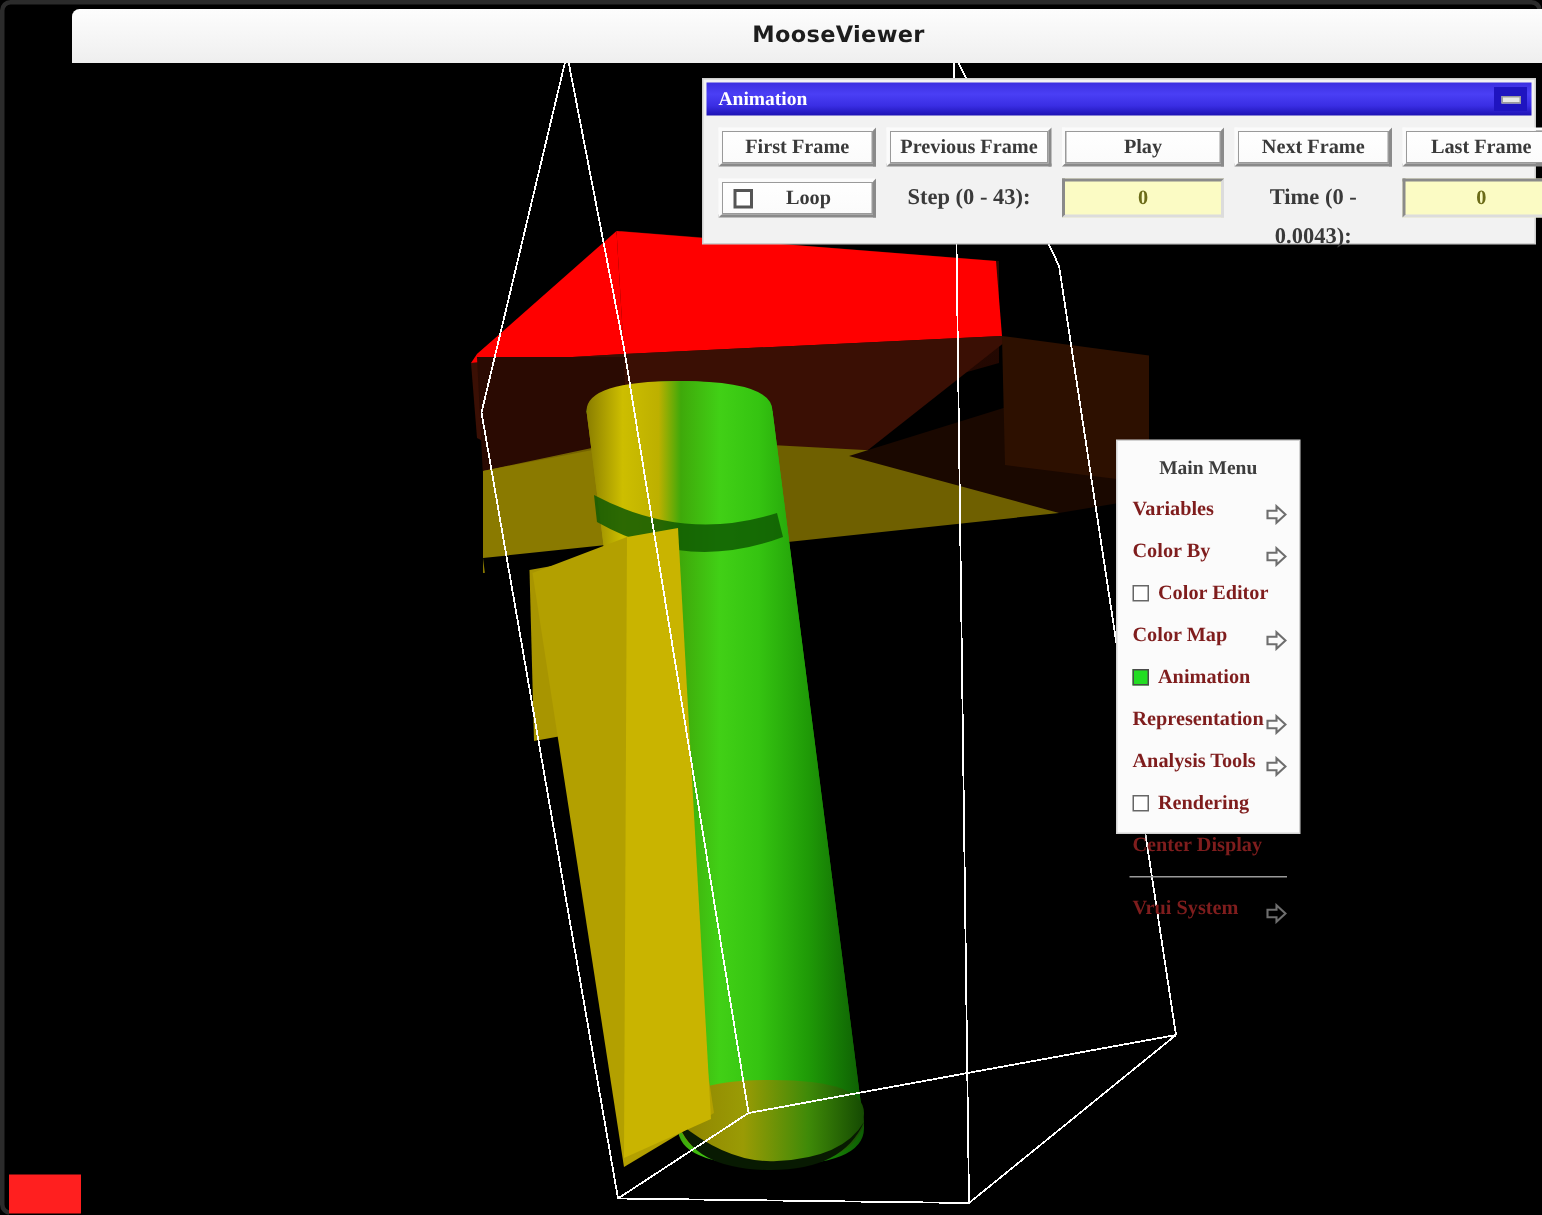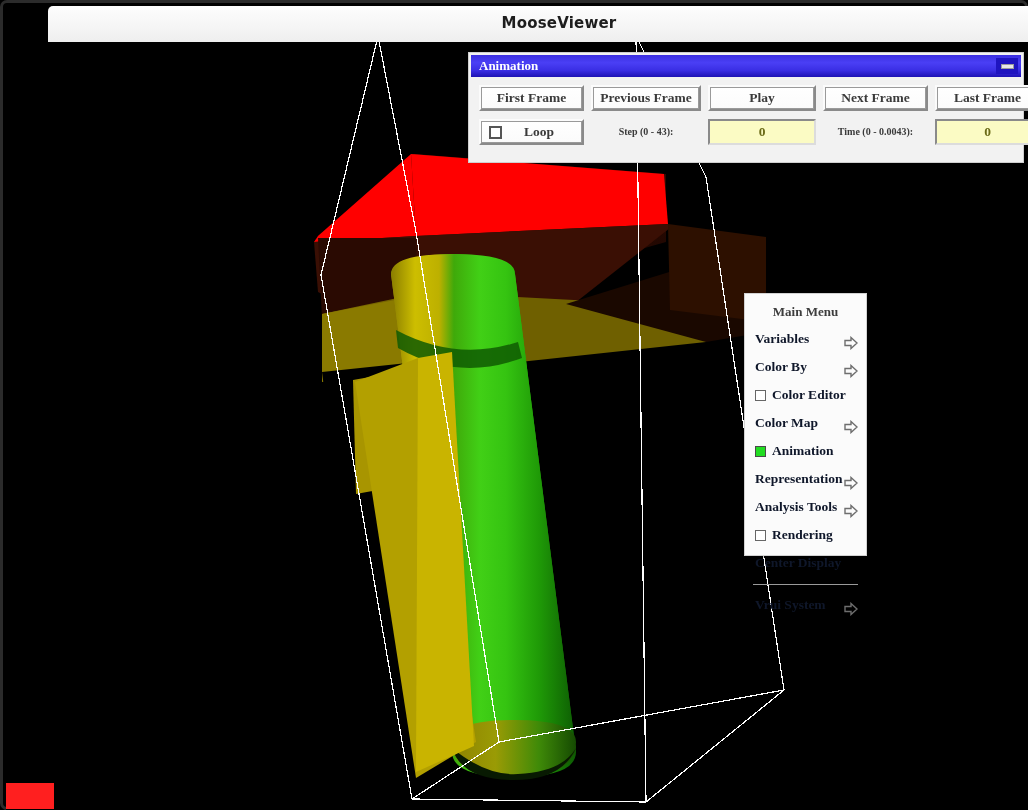--- a/index.html
+++ b/index.html
@@ -63,21 +63,21 @@
   #btn-last{position:absolute;left:464px;width:105px;}
 
   #loop-toggle{position:absolute;left:8px;width:105px;height:26px;display:flex;
      align-items:center;}
   #loop-toggle .cb{width:13px;height:13px;border:2px solid #555;background:#fff;
      box-sizing:border-box;margin-left:8px;flex:0 0 auto;}
   #loop-toggle .lbl{flex:1;text-align:center;font-size:13.5px;font-weight:bold;color:#3a3a3a;
      font-family:"Liberation Serif",serif;padding-right:6px;}
 
   .anim-label{position:absolute;height:26px;line-height:26px;
-     font-family:"Liberation Serif",serif;font-size:10px;font-weight:bold;color:#3a3a3a;
+     font-family:"Liberation Serif",serif;font-size:15px;font-weight:bold;color:#3a3a3a;
      text-align:center;}
   #lbl-step{left:120px;width:110px;}
   #lbl-time{left:352px;width:105px;}
 
   .vfield{position:absolute;height:26px;line-height:22px;text-align:center;
      background:#fbfbc4;
      border-top:2px solid #8a8a8a;border-left:2px solid #8a8a8a;
      border-right:2px solid #dcdcdc;border-bottom:2px solid #dcdcdc;
      box-sizing:border-box;font-family:"Liberation Serif",serif;font-size:13.5px;
      font-weight:bold;color:#6b6b18;cursor:text;}
@@ -85,21 +85,21 @@
   #field-time{left:464px;width:105px;}
 
   
   #main-menu{position:absolute;left:742px;top:291px;width:121px;height:261px;
      background:#fbfbfb;box-shadow:0 0 0 1px #d2d2d2, 2px 2px 4px rgba(0,0,0,.35);
      box-sizing:border-box;padding:0;}
   #menu-title{height:26px;line-height:26px;text-align:center;font-weight:bold;
      font-size:13px;color:#3d3d3d;font-family:"Liberation Serif",serif;margin-top:5px;}
   .menu-item{position:relative;height:28px;line-height:28px;display:flex;align-items:center;
      padding-left:10px;padding-right:8px;font-family:"Liberation Serif",serif;
-     font-size:13.5px;font-weight:bold;color:#0f172a;cursor:pointer;box-sizing:border-box;}
+     font-size:13.5px;font-weight:bold;color:#7f1d1d;cursor:pointer;box-sizing:border-box;}
   .menu-item .mlabel{flex:1;white-space:nowrap;}
   .menu-item .cb{width:11px;height:11px;border:1.5px solid #666;background:#fff;
      box-sizing:border-box;margin-right:6px;flex:0 0 auto;}
   .menu-item .cb.on{background:#22dd22;border-color:#4a4a4a;}
   .menu-item .arrow{flex:0 0 auto;width:14px;height:14px;}
   #menu-sep{height:1px;background:#9a9a9a;margin:7px 8px 6px 8px;}
 </style>
 </head>
 <body>
 

